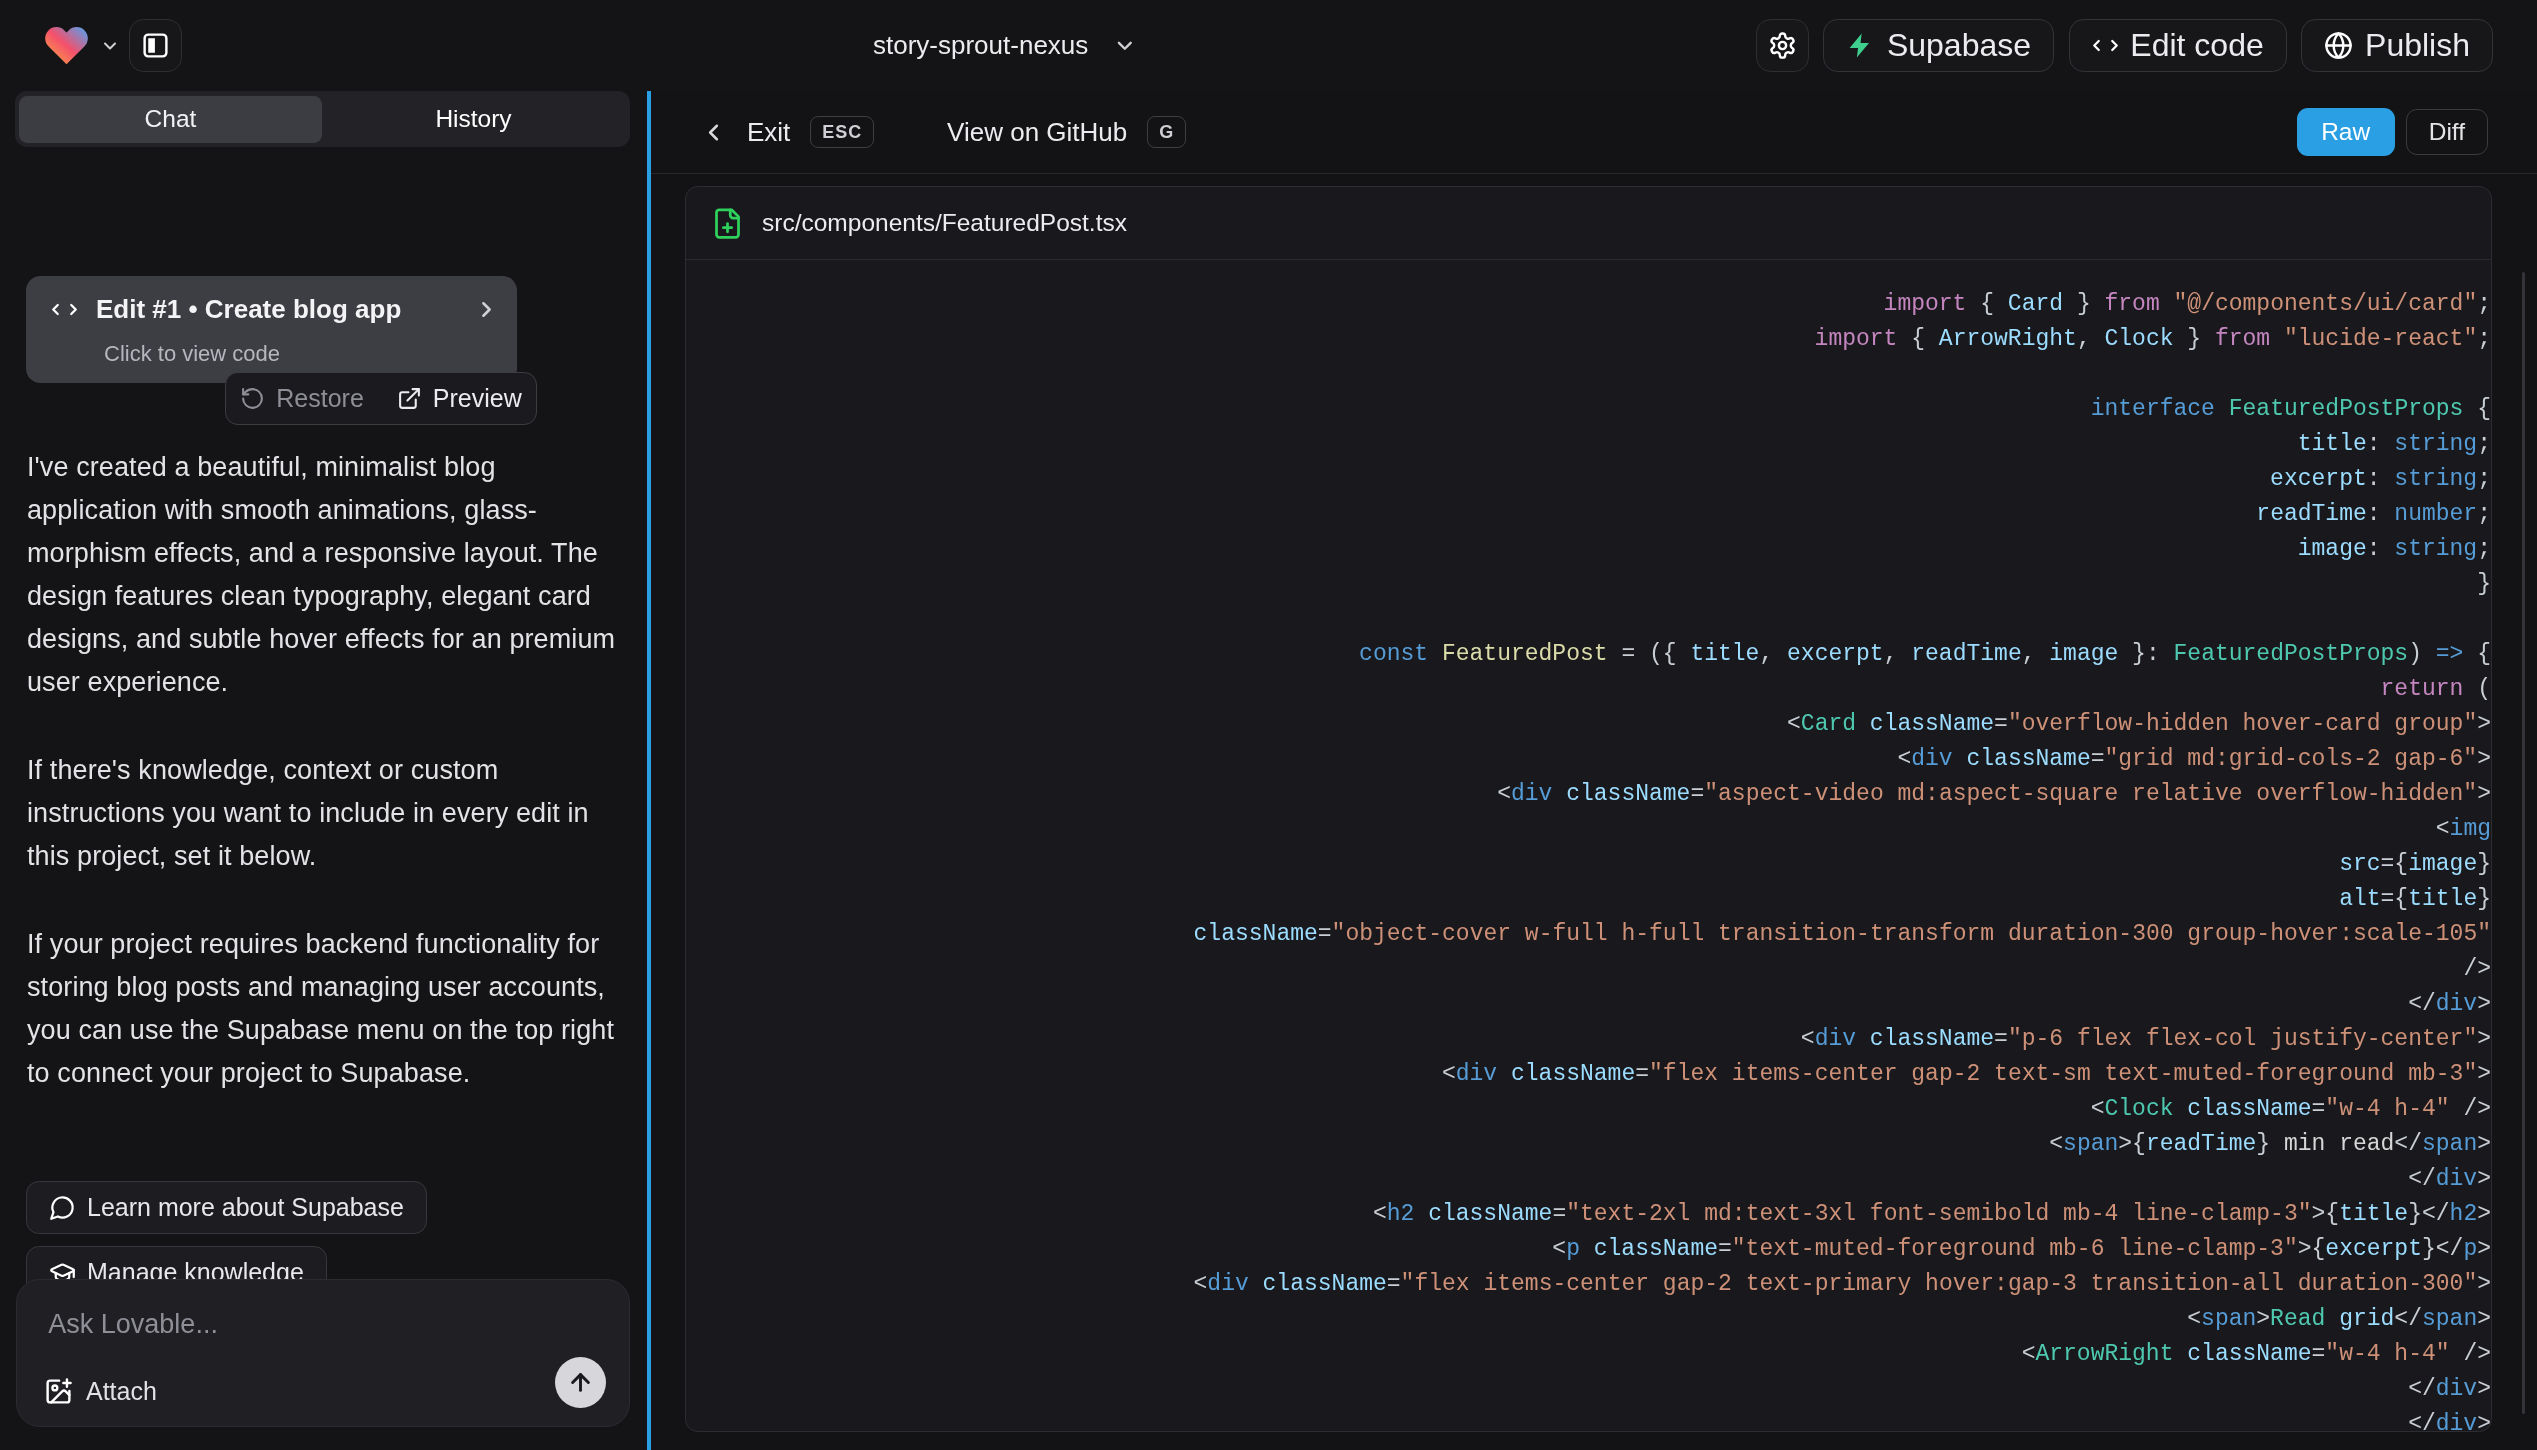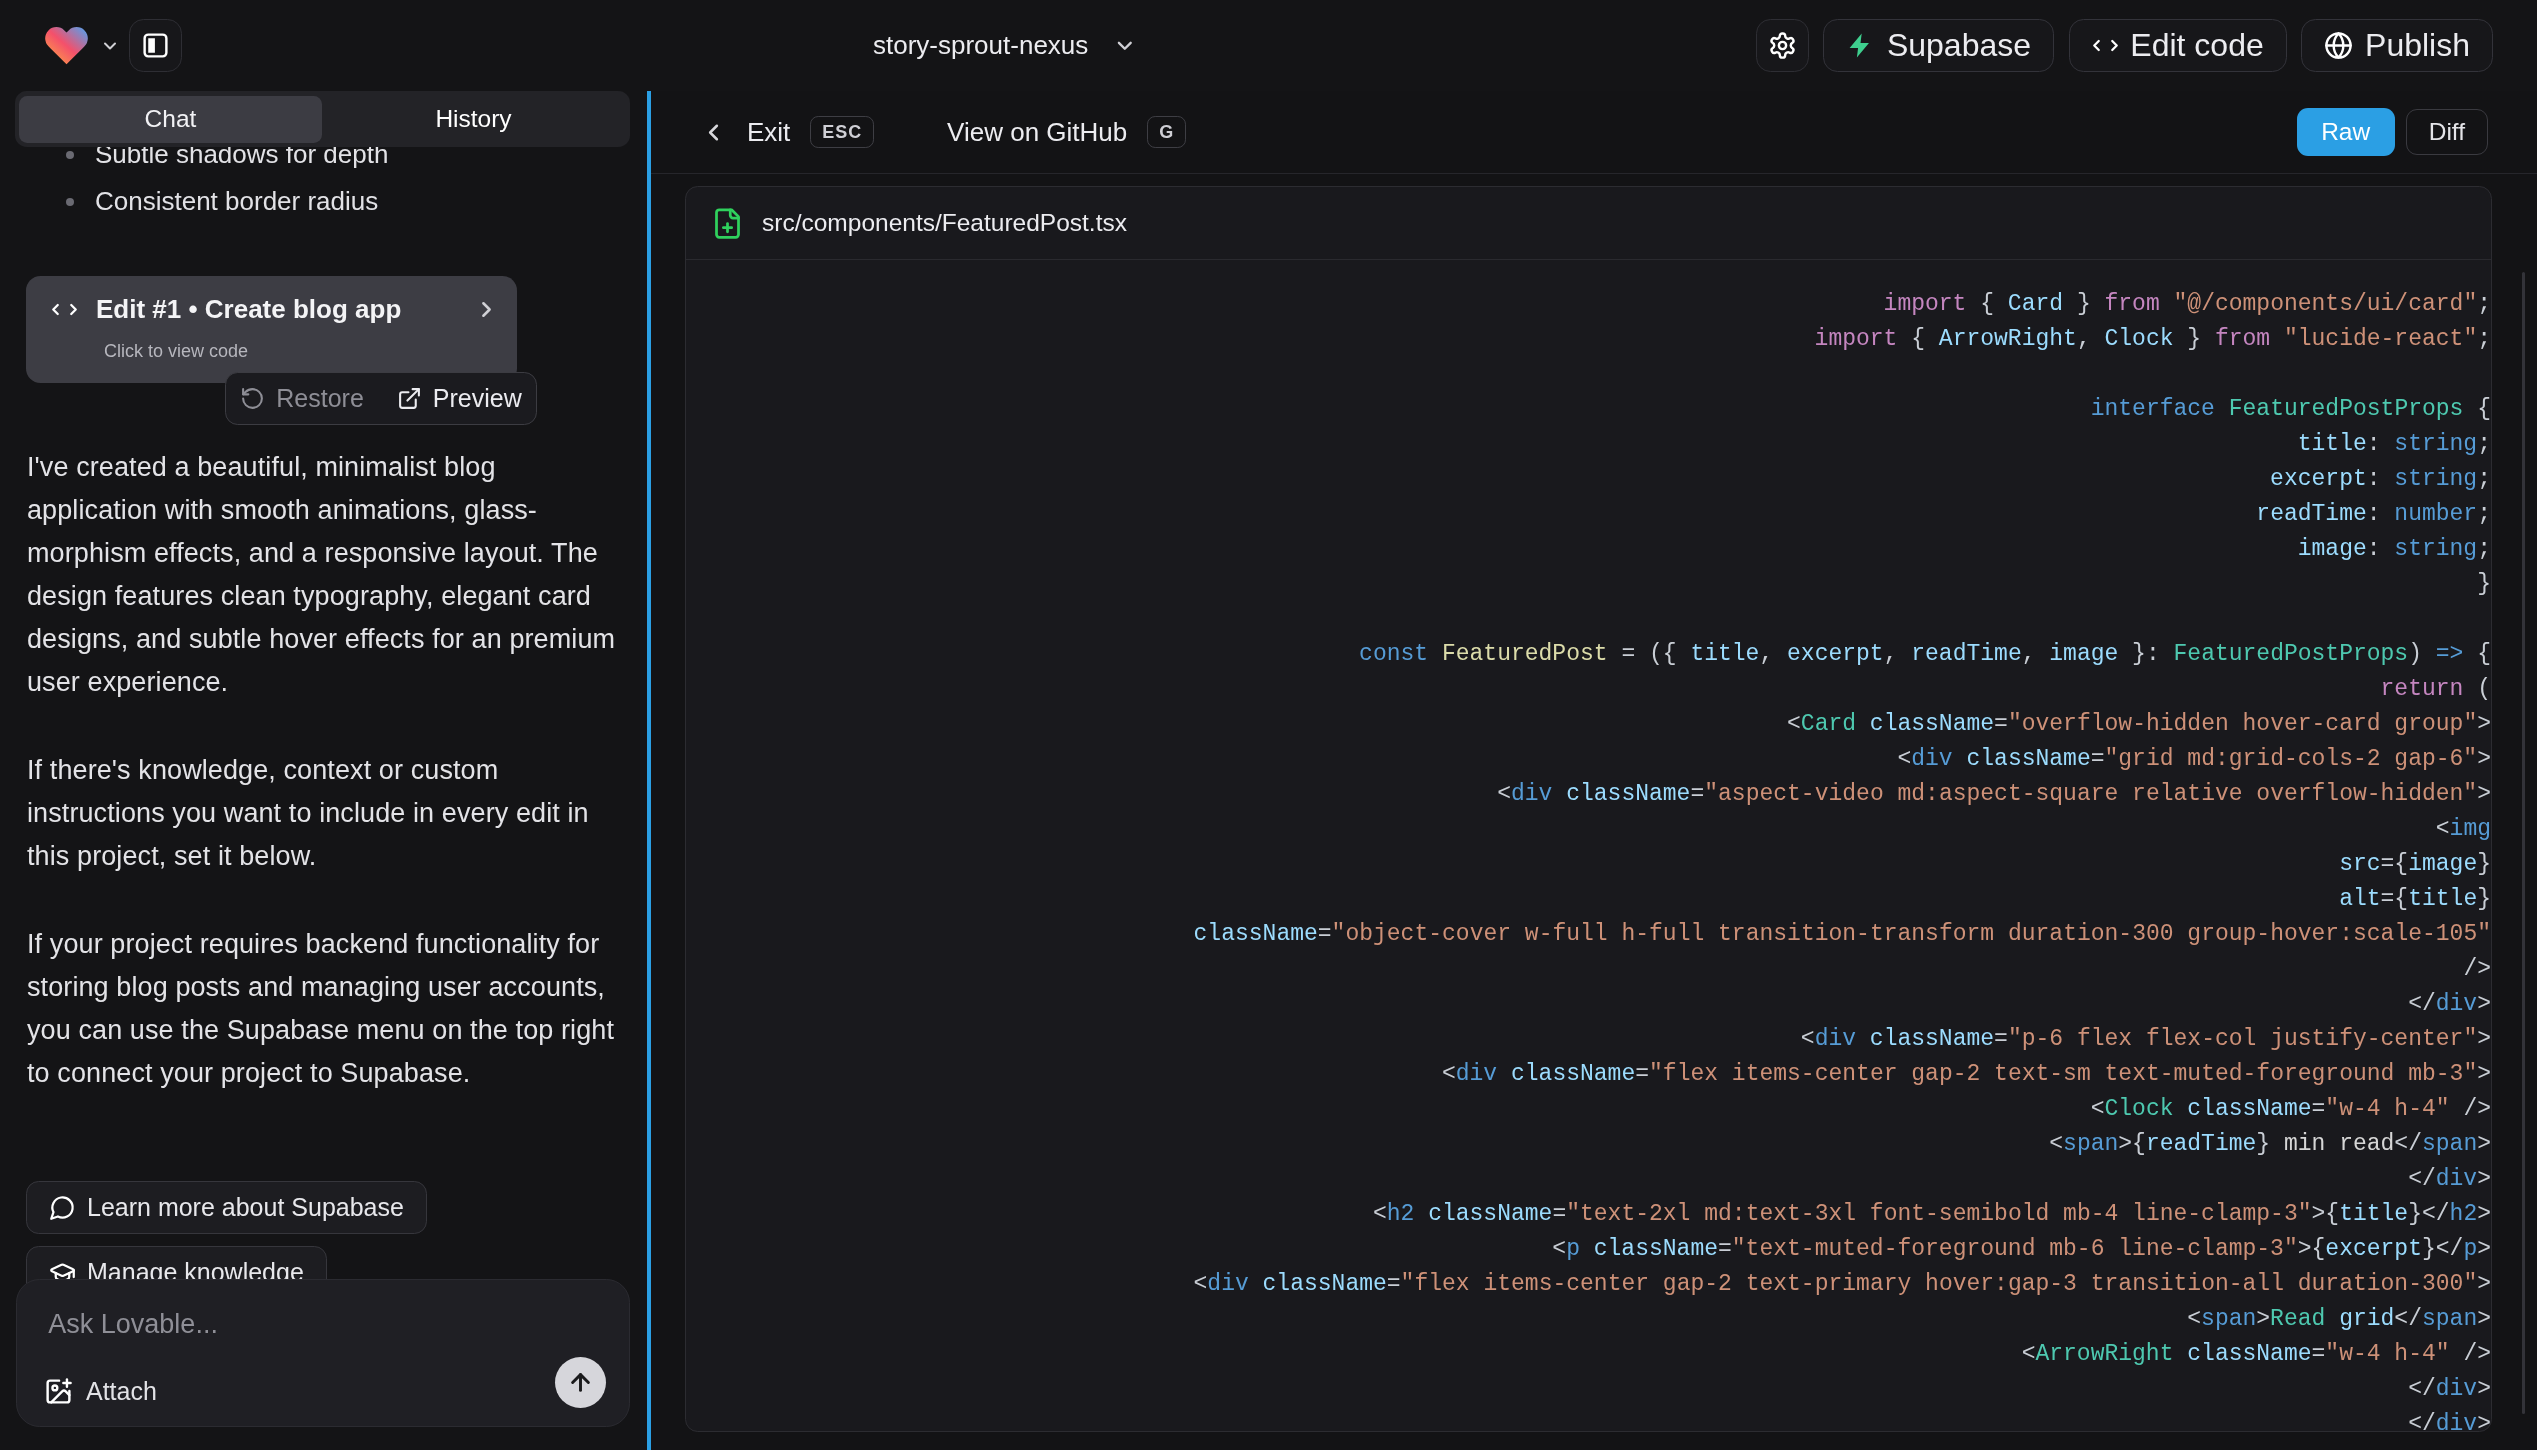--- a/index.html
+++ b/index.html
@@ -27,21 +27,21 @@
           display:flex; padding:4.5px; z-index:3; }
   .tab { flex:1; display:flex; align-items:center; justify-content:center; font-size:24.5px; color:#ffffff; border-radius:8.2px; }
   .tab.active { background:#3c3c43; color:#f2f2f5; }
   .bullets { position:absolute; left:0; top:40px; width:616px; z-index:1; list-style:none; }
   .bullets li { position:relative; height:47px; display:flex; align-items:center; padding-left:95px; font-size:26px; color:#e2e2e6; }
   .bullets li::before { content:""; position:absolute; left:66px; top:20px; width:8.2px; height:8.2px; border-radius:50%; background:#6a6a72; }
 
   .edit-card { position:absolute; left:26px; top:185px; width:491px; height:107px; background:#3d3d44; border-radius:14.5px; z-index:2; }
   .edit-card .row1 { position:absolute; left:25px; top:18px; right:18px; display:flex; align-items:center; gap:18px; }
   .edit-title { font-size:26px; font-weight:600; color:#f4f4f6; flex:1; white-space:nowrap; }
-  .edit-sub { position:absolute; left:78px; top:65px; font-size:18px; color:#b6b6bd; }
+  .edit-sub { position:absolute; left:78px; top:65px; font-size:22px; color:#b6b6bd; }
 
   .hover-toolbar { position:absolute; left:225px; top:281px; width:312px; height:53px; background:#1b1b1f;
                    border:1.8px solid #3c3c42; border-radius:12.7px; z-index:4; display:flex; align-items:center;
                    justify-content:center; gap:33px; }
   .tool-item { display:flex; align-items:center; gap:11px; font-size:25px; }
   .tool-item.muted { color:#8e8e96;text-align:center; }
   .tool-item.bright { color:#ececf0; }
 
   .chat-paras { position:absolute; left:27px; top:355px; width:598px; z-index:1; }
   .chat-paras p { font-size:27px; line-height:43px; color:#e3e3e7; margin-bottom:45px; letter-spacing:0.1px; }
@@ -153,24 +153,20 @@
     </button>
   </div>
 </header>
 
 <aside class="sidebar">
   <div class="tabs">
     <div class="tab active">Chat</div>
     <div class="tab">History</div>
   </div>
 
-  <ul class="bullets">
-      <li>Subtle shadows for depth</li>
-      <li>Consistent border radius</li>
-    </ul>
 
   <div class="edit-card">
     <div class="row1">
       <svg viewBox="0 0 24 24" width="27" height="27" fill="none" stroke="#ffffff" stroke-width="2" stroke-linecap="round" stroke-linejoin="round">
         <path d="m18 16 4-4-4-4"></path>
           <path d="m6 8-4 4 4 4"></path>
       </svg>
       <span class="edit-title">Edit #1 • Create blog app</span>
       <svg viewBox="0 0 24 24" width="25" height="25" fill="none" stroke="#d0d0d5" stroke-width="2.4" stroke-linecap="round" stroke-linejoin="round">
         <polyline points="9 18 15 12 9 6"></polyline>

